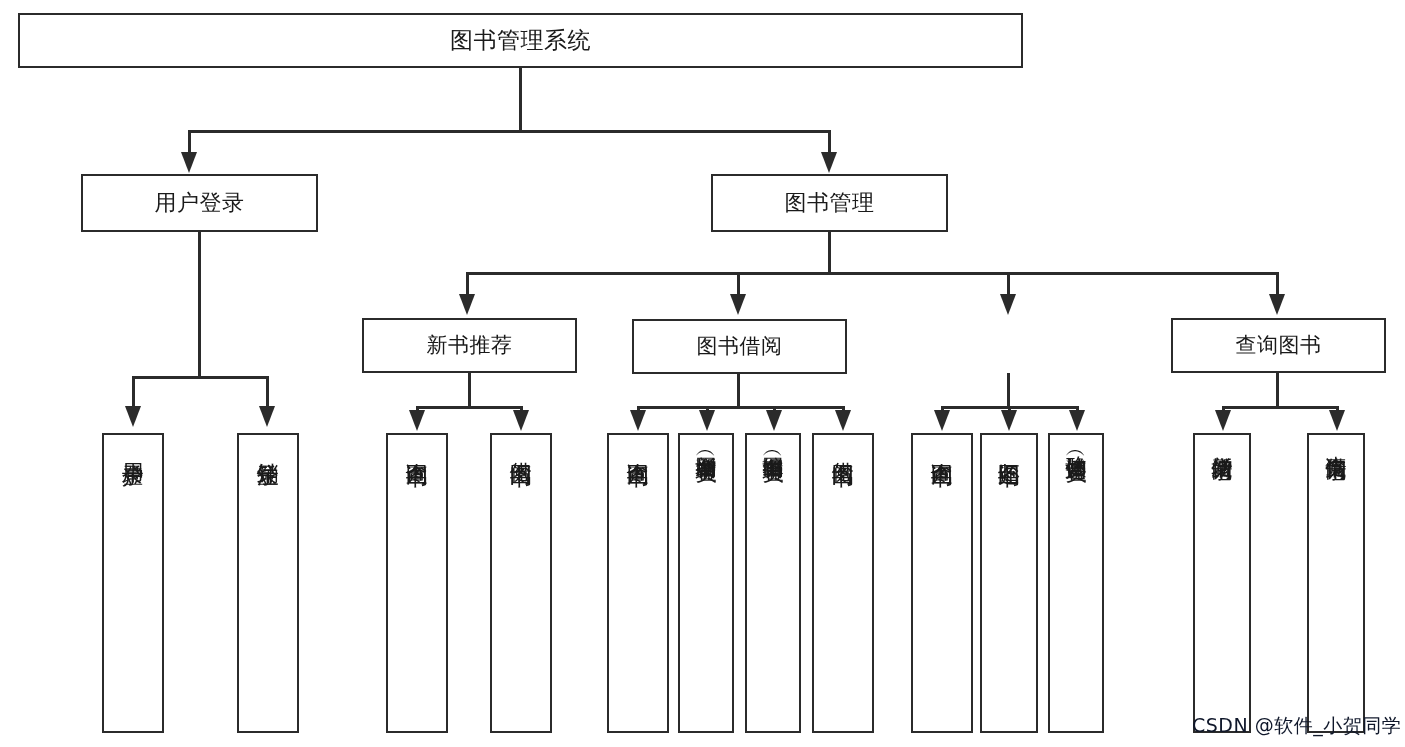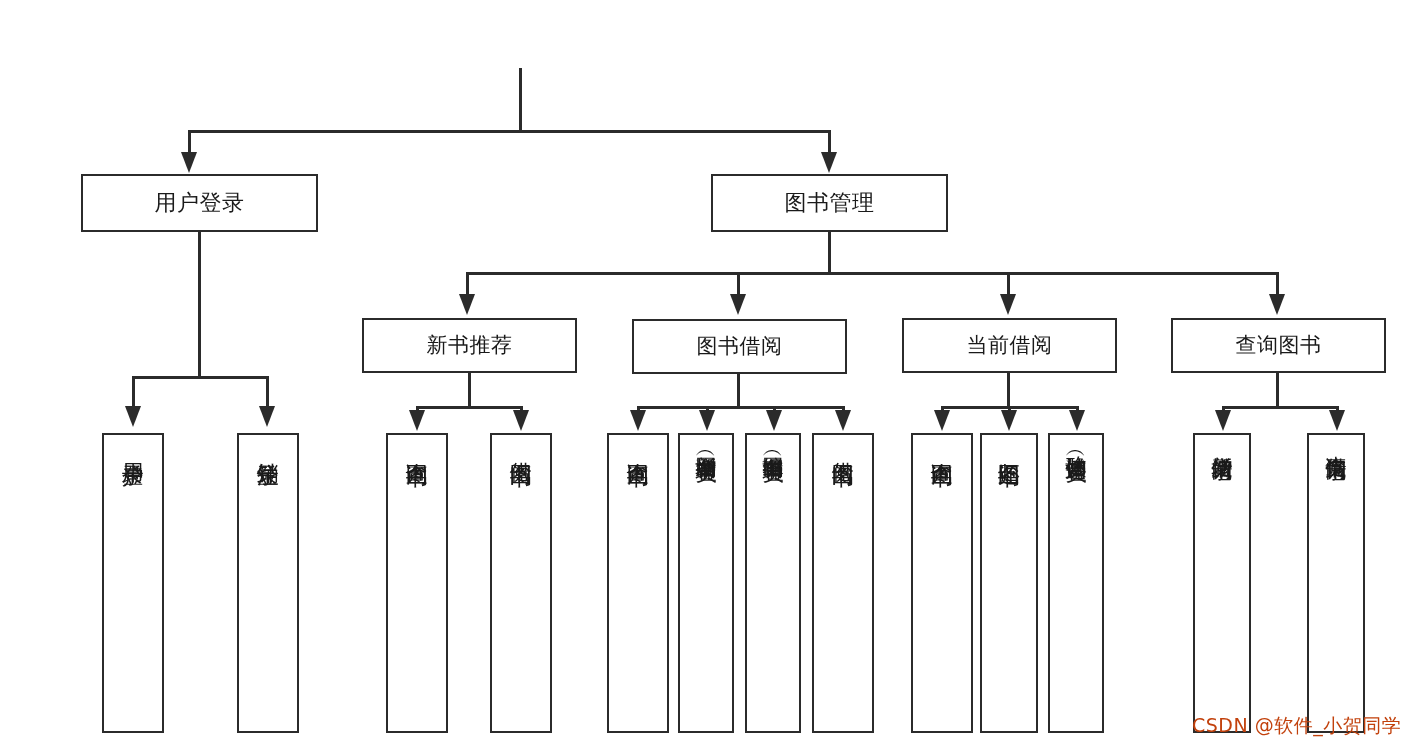--- a/index.html
+++ b/index.html
@@ -64,21 +64,21 @@
   .arrow {
     position: absolute;
     width: 0;
     height: 0;
     border-left: 8px solid transparent;
     border-right: 8px solid transparent;
     border-top: 21px solid #2b2b2b;
   }
   .watermark {
     position: absolute;
-    color: #c2410c;
+    color: #0f172a;
     font-size: 19px;
     letter-spacing: 0.5px;
     white-space: nowrap;
     user-select: none;
   }
 </style>
 </head>
 <body>
 
 <div id="canvas">
@@ -135,37 +135,37 @@
   <div class="arrow" style="left:1001px; top:410px;"></div>
   <div class="arrow" style="left:1069px; top:410px;"></div>
 
   <div class="edge v" style="left:1276px; top:373px; height:33px;"></div>
   <div class="edge h" style="left:1222px; top:406px; width:117px;"></div>
   <div class="edge v" style="left:1222px; top:406px; height:8px;"></div>
   <div class="edge v" style="left:1336px; top:406px; height:8px;"></div>
   <div class="arrow" style="left:1215px; top:410px;"></div>
   <div class="arrow" style="left:1329px; top:410px;"></div>
 
+  <div class="node root" style="left:18px; top:13px; width:1005px; height:55px;">
+    <span class="label">图书管理系统</span>
+  </div>
 
   <div class="node lvl1" style="left:81px; top:174px; width:237px; height:58px;">
     <span class="label">用户登录</span>
   </div>
   <div class="node lvl1" style="left:711px; top:174px; width:237px; height:58px;">
     <span class="label">图书管理</span>
   </div>
 
   <div class="node lvl2" style="left:362px; top:318px; width:215px; height:55px;">
     <span class="label">新书推荐</span>
   </div>
   <div class="node lvl2" style="left:632px; top:319px; width:215px; height:55px;">
     <span class="label">图书借阅</span>
   </div>
-  <div class="node lvl2" style="left:902px; top:318px; width:215px; height:55px;">
-    <span class="label">当前借阅</span>
-  </div>
   <div class="node lvl2" style="left:1171px; top:318px; width:215px; height:55px;">
     <span class="label">查询图书</span>
   </div>
 
   <div class="node leaf" style="left:102px; top:433px; width:62px; height:300px;">
     <span class="label">用户登录</span>
   </div>
   <div class="node leaf" style="left:237px; top:433px; width:62px; height:300px;">
     <span class="label">注销登录</span>
   </div>

